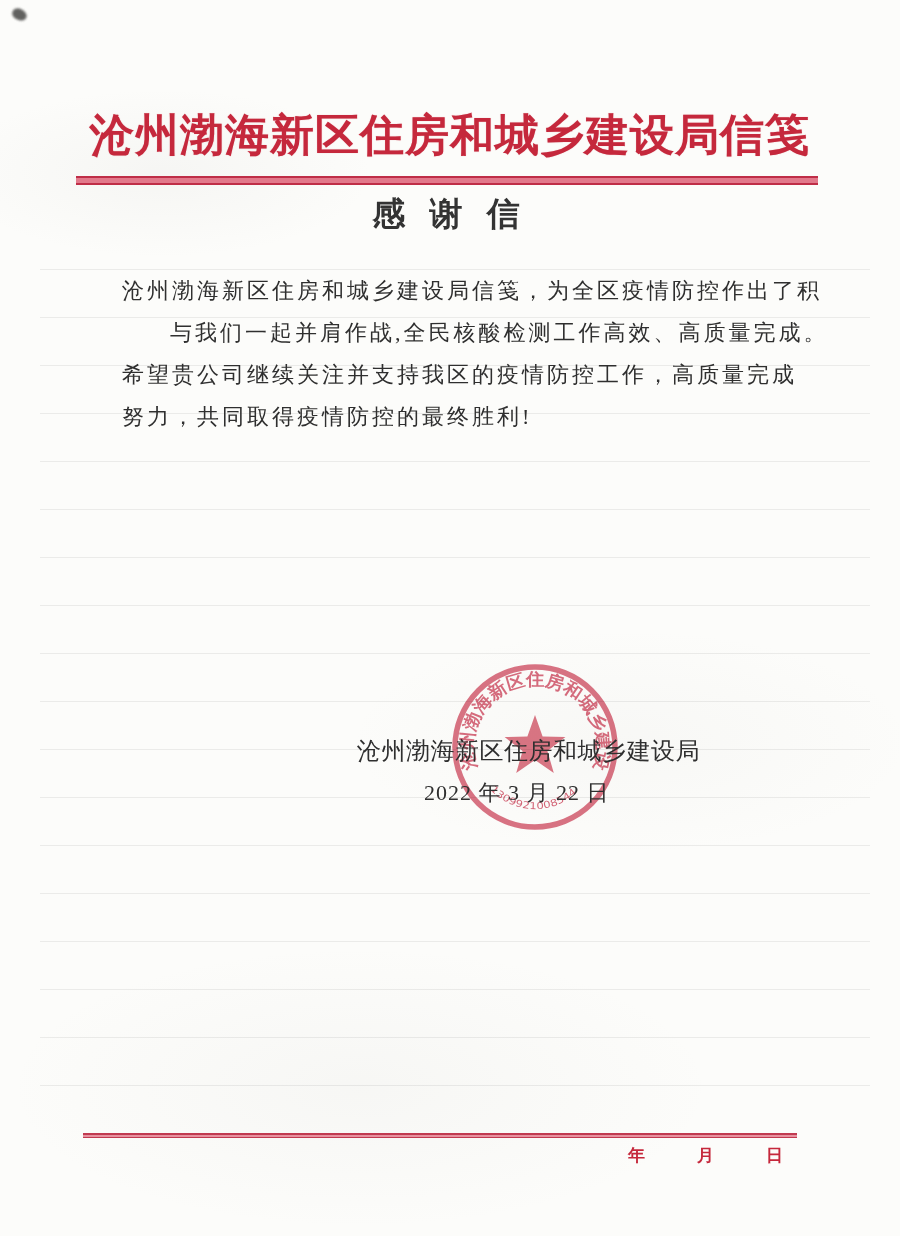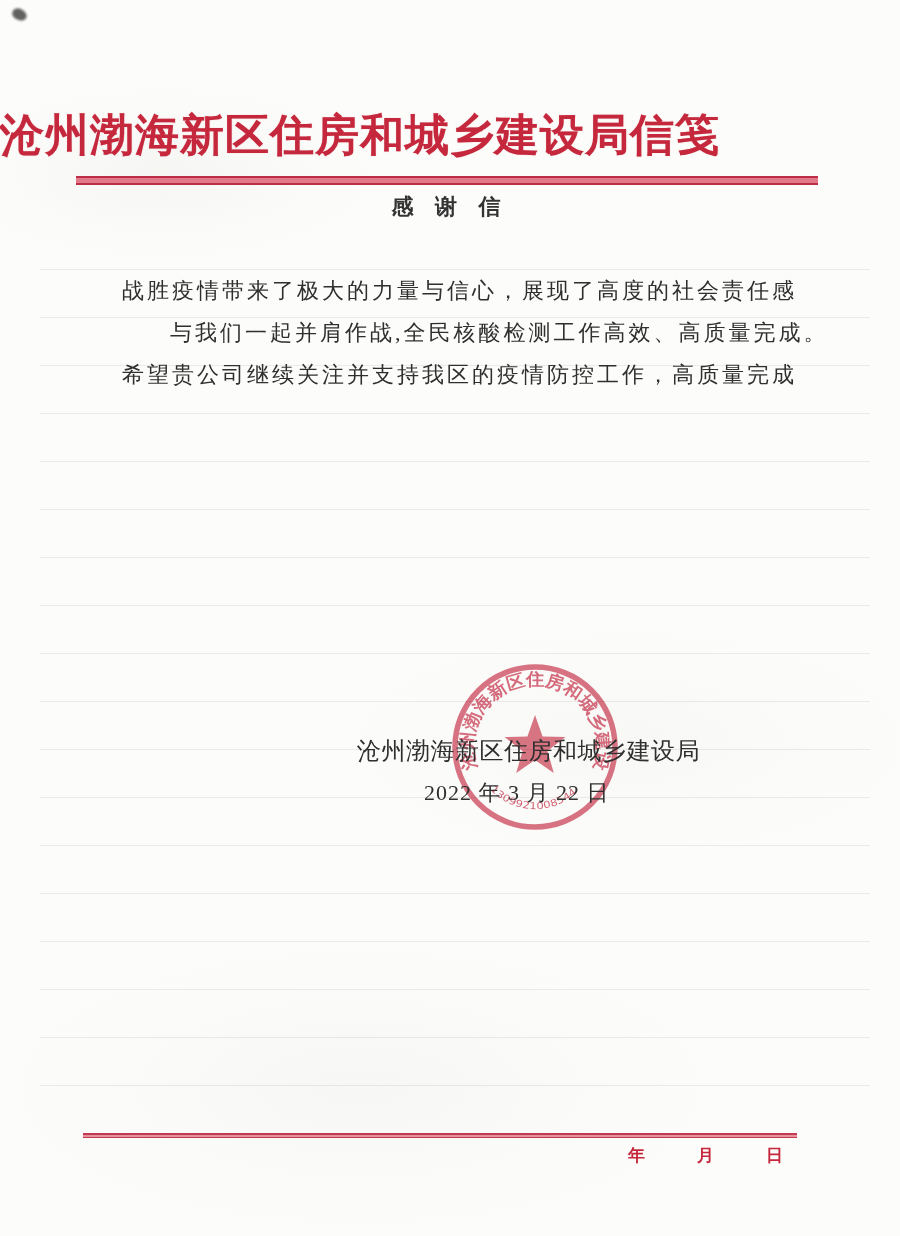--- a/index.html
+++ b/index.html
@@ -23,36 +23,37 @@
       transparent 1px, transparent 48px);
     pointer-events:none;
   }
   .scan-smudge{
     position:absolute;left:12px;top:9px;width:15px;height:11px;
     background:#474745;border-radius:45% 55% 50% 50%;
     transform:rotate(24deg);filter:blur(1px);opacity:.85;
   }
   .masthead{
     position:absolute;left:0;top:106px;width:100%;
+    text-align:center;
     font-size:44px;font-weight:bold;color:#c5283c;
     letter-spacing:1px;
     text-shadow:0 0 1px rgba(197,40,60,.4);
     white-space:nowrap;
   }
   .masthead-rule{
     position:absolute;left:76px;top:176px;width:742px;height:9px;
     background:#e2798b;
     border-top:2px solid #bf2e47;
     border-bottom:2px solid #bf2e47;
     box-sizing:border-box;
   }
   .letter-title{
     position:absolute;left:0;top:192px;width:100%;
     text-align:center;
-    font-size:22px;font-weight:bold;color:#333;
+    font-size:33px;font-weight:bold;color:#333;
     letter-spacing:8px;white-space:nowrap;
   }
   .body-block{
     position:absolute;left:122px;top:270px;width:670px;
     font-size:22px;color:#2f2f2f;
   }
   .body-line{
     height:42px;line-height:42px;
     letter-spacing:3px;white-space:nowrap;
   }
@@ -92,23 +93,24 @@
   <div class="scan-smudge"></div>
   <div class="rulings"></div>
 
   <div class="masthead">沧州渤海新区住房和城乡建设局信笺</div>
 
   <div class="masthead-rule"></div>
 
   <div class="letter-title">感 谢 信</div>
 
   <div class="body-block">
-    <div class="body-line">战胜疫情带来了极大的力量与信心，展现了高度的社会责任感</div>
+    <div class="body-line">沧州渤海新区住房和城乡建设局信笺，为全区疫情防控作出了积</div>
     <div class="body-line indent">与我们一起并肩作战,全民核酸检测工作高效、高质量完成。</div>
     <div class="body-line">希望贵公司继续关注并支持我区的疫情防控工作，高质量完成</div>
+    <div class="body-line">努力，共同取得疫情防控的最终胜利!</div>
   </div>
 
   <svg class="seal" viewBox="0 0 170 170" xmlns="http://www.w3.org/2000/svg">
     <defs>
       <path id="seal-arc-top" d="M 26.7 106.2 A 62 62 0 1 1 143.3 106.2" fill="none"></path>
       <path id="seal-arc-bottom" d="M 37.5 124.9 A 62 62 0 0 0 132.5 124.9" fill="none"></path>
     </defs>
     <circle cx="85" cy="85" r="80" fill="none" stroke="rgba(205,60,85,0.78)" stroke-width="5.5"></circle>
     <polygon points="85,53 77.4,74.5 54.6,75.1 72.6,89 66.2,110.9 85,98 103.8,110.9 97.4,89 115.4,75.1 92.6,74.5" fill="rgba(203,48,72,0.72)"></polygon>
     <text font-family="Liberation Serif, DejaVu Serif, serif" font-size="17.5" font-weight="bold" fill="rgba(201,50,76,0.78)">

